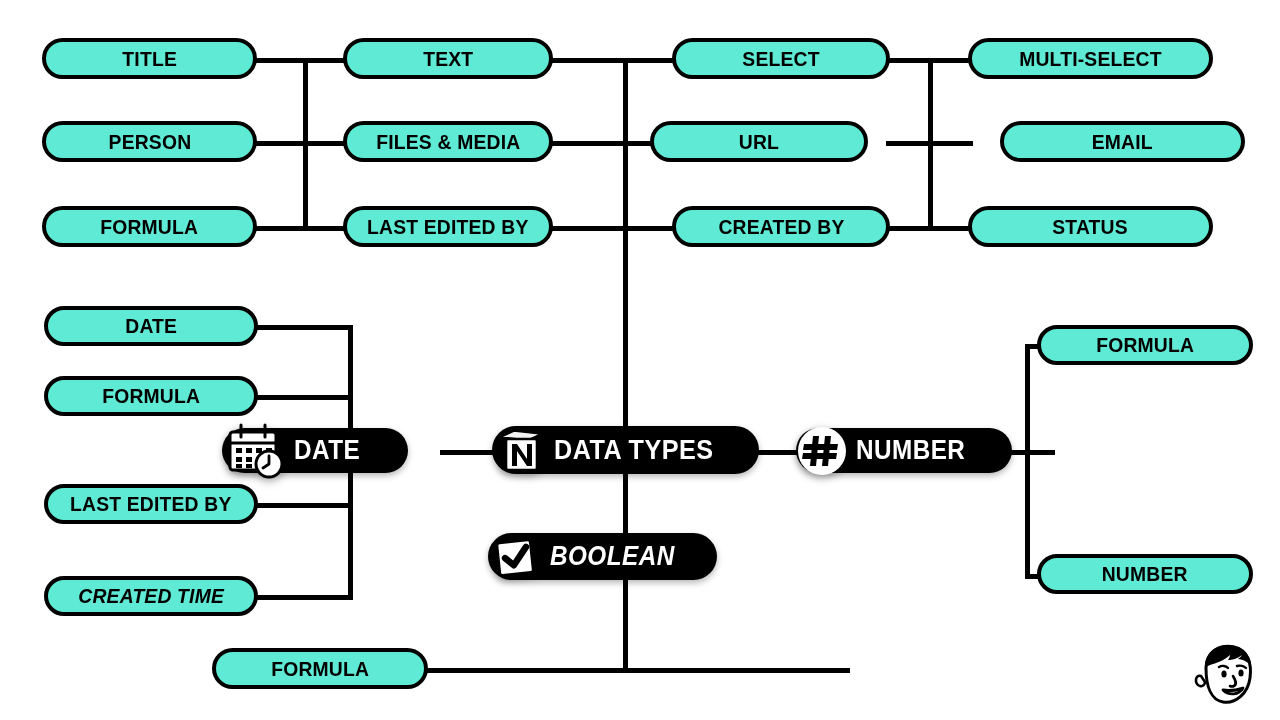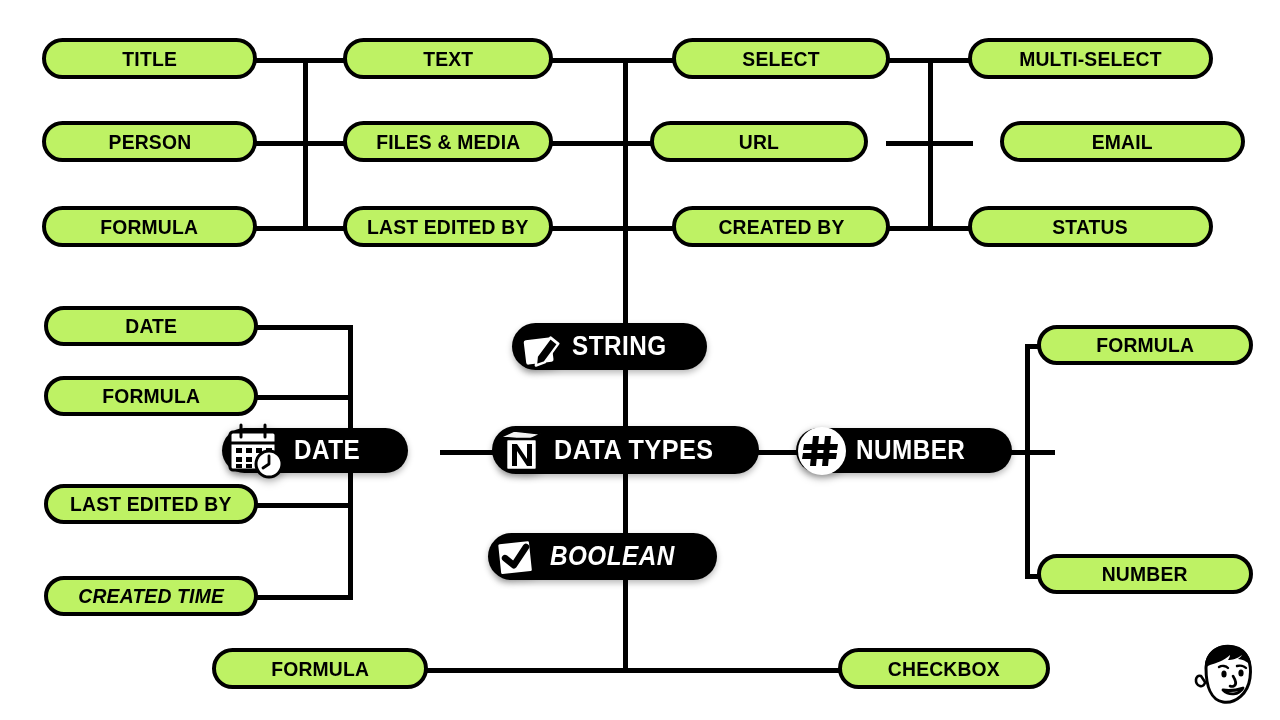--- a/index.html
+++ b/index.html
@@ -27,21 +27,21 @@
     background: #000000;
     z-index: 1;
   }
   .line.h { height: 5px; }
   .line.v { width: 5px; }
 
   
   .pill {
     position: absolute;
     box-sizing: border-box;
-    background: #bef264;
+    background: #5eead4;
     border: 4px solid #000000;
     border-radius: 999px;
     color: #000000;
     display: flex;
     align-items: center;
     justify-content: center;
     font-weight: bold;
     letter-spacing: 0.2px;
     white-space: nowrap;
     z-index: 3;
@@ -201,36 +201,21 @@
   <div class="pill" style="left:1037px; top:325px; width:216px; height:40px; font-size:21px;">
     <span class="txt">FORMULA</span>
   </div>
   <div class="pill" style="left:1037px; top:554px; width:216px; height:40px; font-size:21px;">
     <span class="txt">NUMBER</span>
   </div>
 
   <div class="pill" style="left:212px; top:648px; width:216px; height:41px; font-size:21px;">
     <span class="txt">FORMULA</span>
   </div>
-  <div class="pill" style="left:838px; top:648px; width:212px; height:41px; font-size:21px;">
-    <span class="txt">CHECKBOX</span>
-  </div>
-
-  <div class="node" style="left:512px; top:323px;">
-    <div class="cap" style="height:47px; padding-left:60px; padding-right:30px; font-size:27px;">
-      <span class="txt">STRING</span>
-    </div>
-    <svg class="ico" width="54" height="54" viewBox="0 0 54 54">
-      <g transform="rotate(-7 27 30)">
-        <rect x="11" y="17" width="31" height="28" rx="4" fill="#ffffff" stroke="#000000" stroke-width="3.5"></rect>
-        <path d="M24 36 L40 19 L47 26 L31 43 L22 45 Z" fill="#000000" stroke="#ffffff" stroke-width="2.4" stroke-linejoin="round"></path>
-        <path d="M39.5 19.5 L46.5 26.5" stroke="#ffffff" stroke-width="2"></path>
-      </g>
-    </svg>
-  </div>
+
 
   <div class="node" style="left:492px; top:426px;">
     <div class="cap" style="height:48px; padding-left:62px; padding-right:28px; font-size:28px;">
       <span class="txt">DATA TYPES</span>
     </div>
     <svg class="ico" width="58" height="58" viewBox="0 0 58 58">
 
       <path d="M9 16 L22 10 L49 13 L49 47 L36 52 L9 48 Z" fill="#000000"></path>
       <path d="M9 16 L22 10 L49 13 L36 19 Z" fill="#f2f2f2" stroke="#000000" stroke-width="1.6" stroke-linejoin="round"></path>
       <rect x="14" y="18" width="31" height="31" rx="2" fill="#ffffff" stroke="#000000" stroke-width="2.6"></rect>

